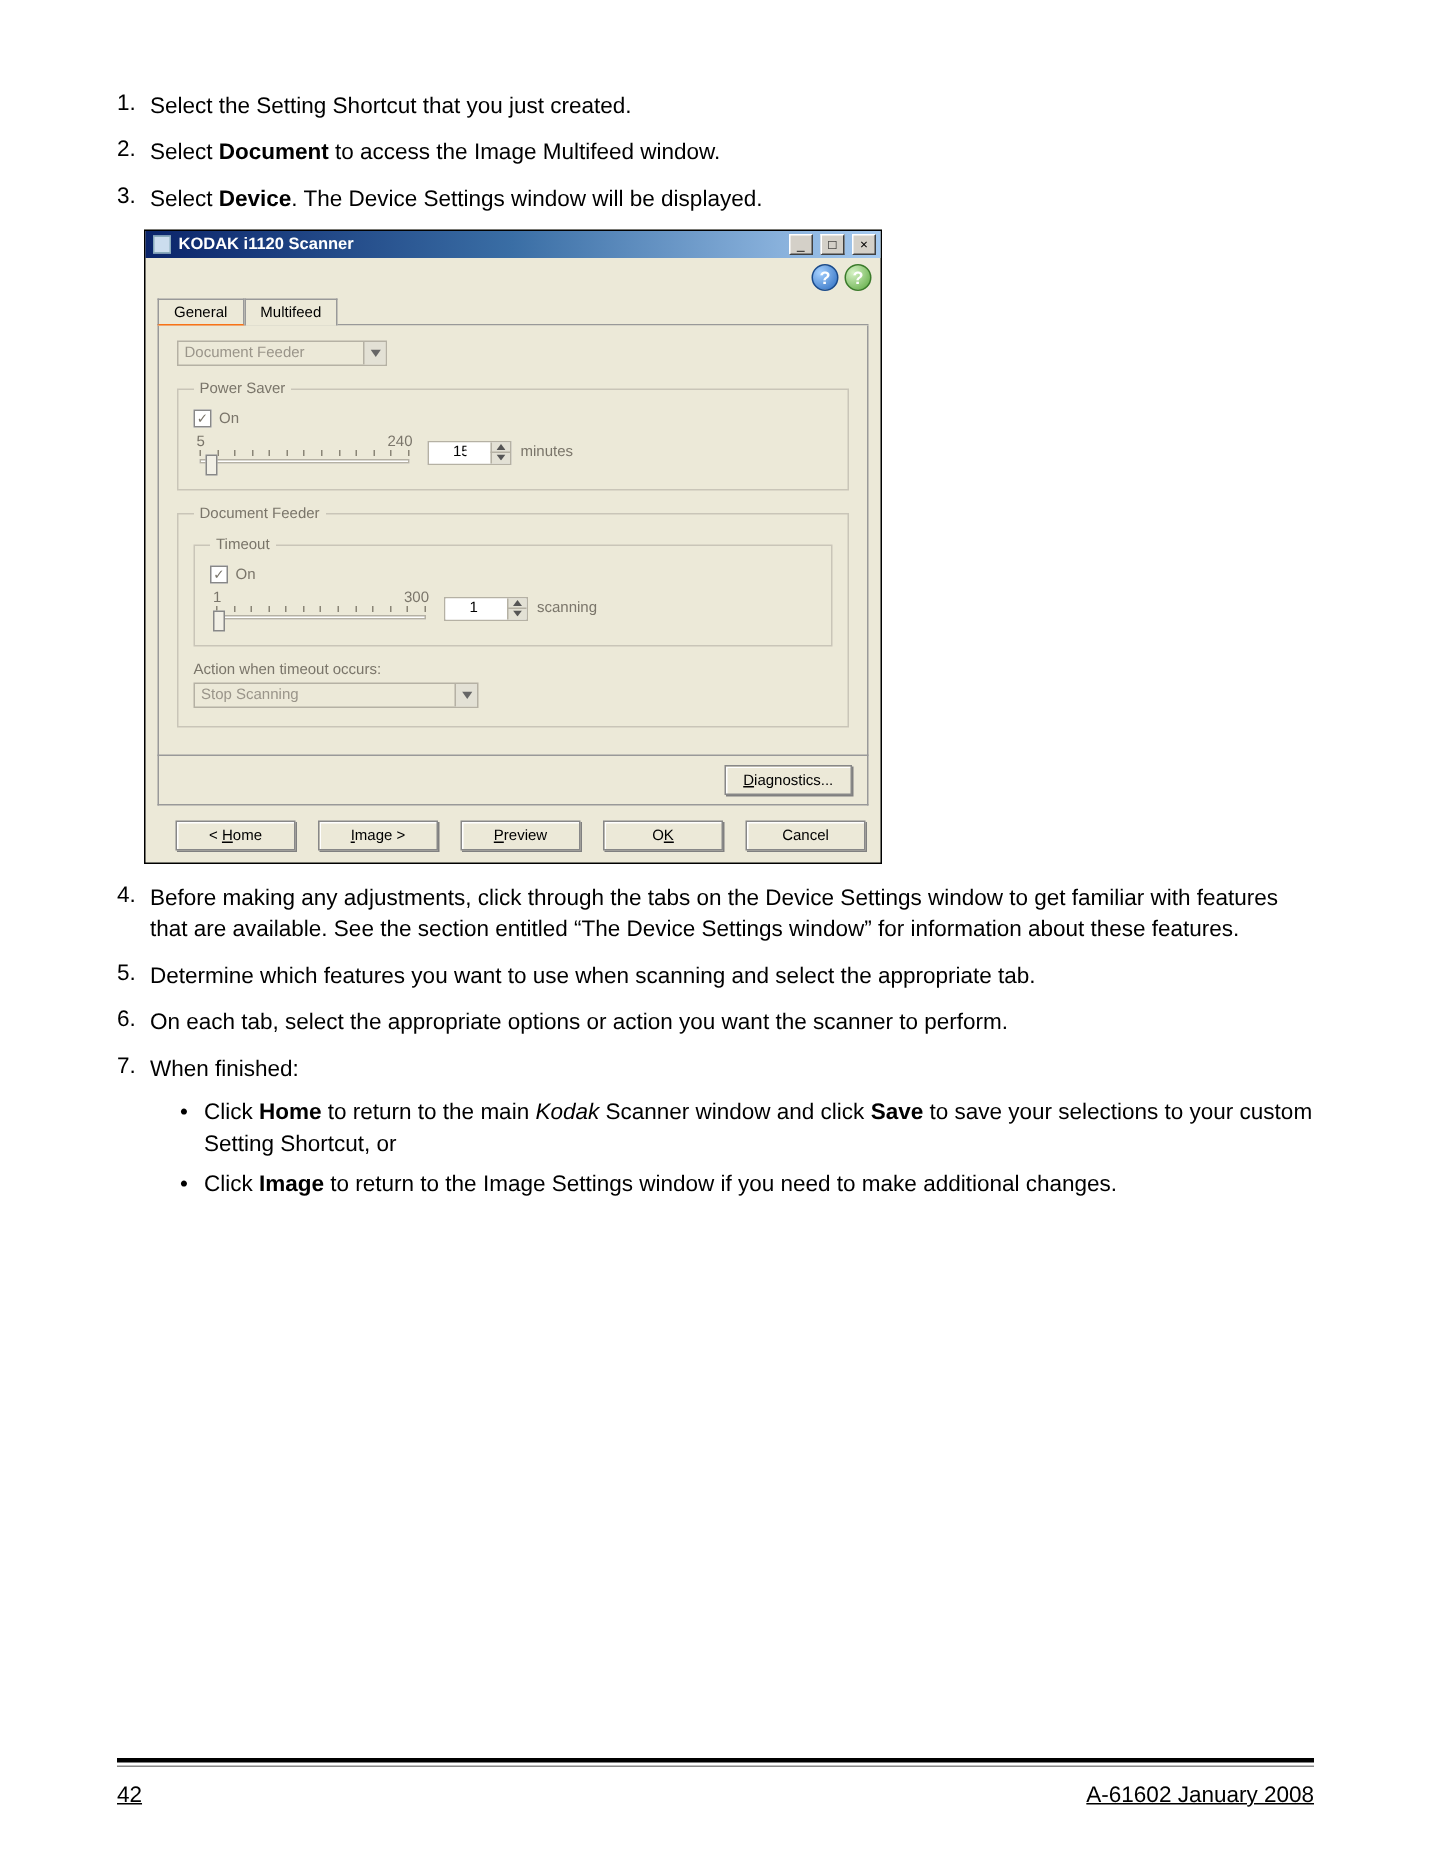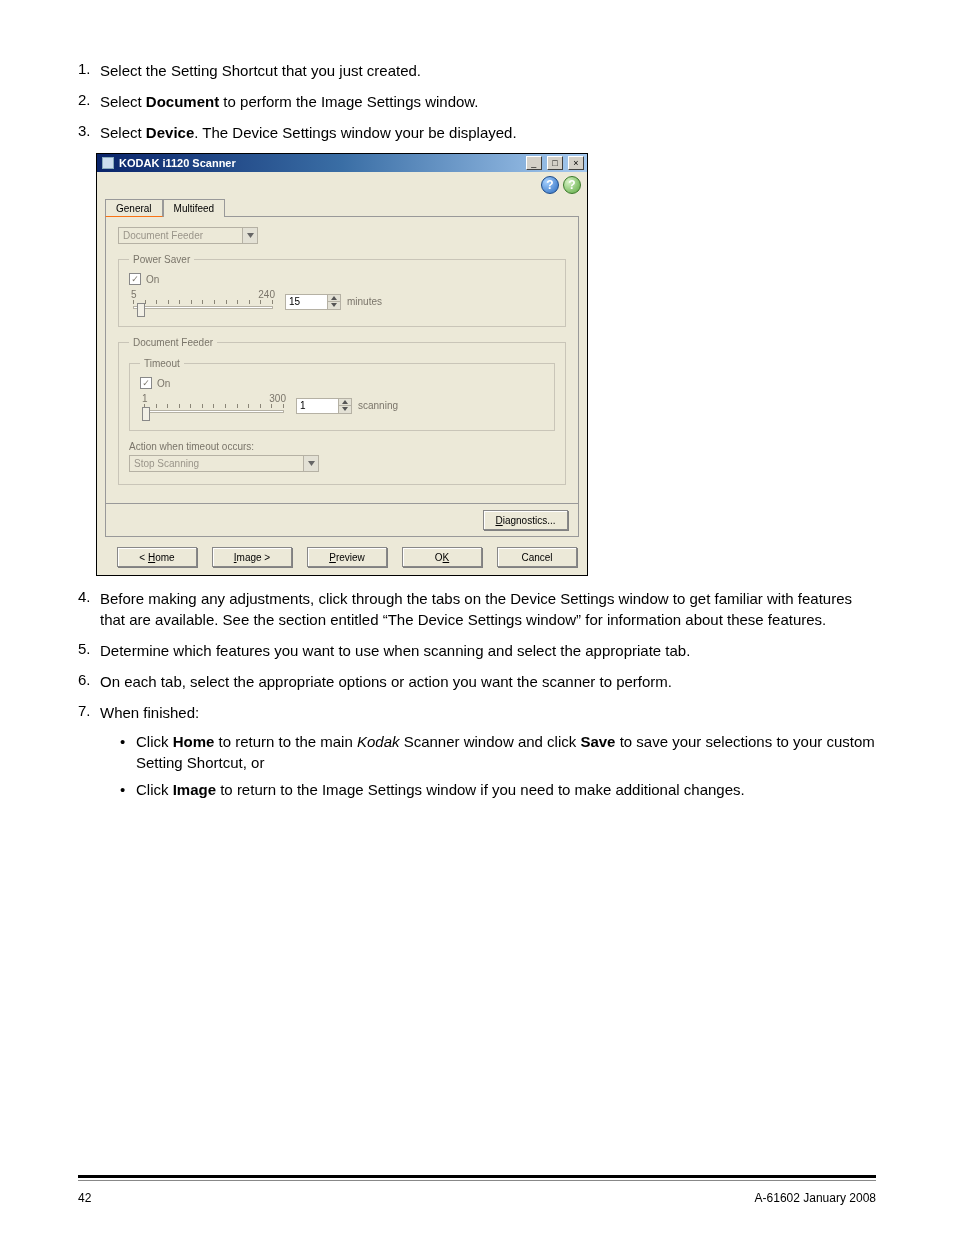--- a/index.html
+++ b/index.html
@@ -47,61 +47,61 @@
   .chkbox { width:12px; height:12px; border:1px solid #888; background:#fff; margin-right:5px; display:flex; align-items:center; justify-content:center; font-size:9px; line-height:9px; }
   .sliderrow { display:flex; align-items:center; }
   .slider { width:148px; margin-right:8px; }
   .scaleline { display:flex; justify-content:space-between; font-size:10px; color:#7a756a; padding:0 2px; }
   .track { position:relative; height:14px; }
   .track .ticks { display:flex; justify-content:space-between; position:absolute; top:0; left:4px; right:4px; }
   .track .ticks span { width:1px; height:4px; background:#8a8577; }
   .track .rail { position:absolute; top:6px; left:4px; right:4px; height:3px; background:#fff; border:1px solid #b5b1a4; }
   .track .thumb { position:absolute; top:3px; width:8px; height:14px; background:#f2f0e6; border:1px solid #888; }
   .spin { display:inline-flex; border:1px solid #b5b1a4; background:#fff; height:16px; }
-  .spin input { width:41px; border:none; font-size:10px; padding:0 3px; background:#fff; font-family:inherit; }
+  .spin input { width:41px; border:none; font-size:10px; padding:0 16px; background:#fff; font-family:inherit; }
   .spin .btns { display:flex; flex-direction:column; }
   .spin .btns span { width:13px; height:7px; background:#e3e1d5; border-left:1px solid #b5b1a4; display:flex; align-items:center; justify-content:center; }
   .spin .btns span:first-child { border-bottom:1px solid #b5b1a4; }
   .spin .btns svg { width:6px; height:4px; display:block; }
   .unit { margin-left:6px; }
   .diagrow { display:flex; justify-content:flex-end; padding:6px 10px 6px 10px; border:1px solid #999; border-top:none; margin:0 8px; background:#ece9d8; }
   .btnrow { display:flex; justify-content:space-between; padding:10px 10px 8px 20px; }
   .wbtn { width:80px; height:20px; background:#ece9d8; border:1px solid #888; font-size:10px; display:flex; align-items:center; justify-content:center; box-shadow: 1px 1px 0 #808080, inset 1px 1px 0 #fff; }
   .wbtn.wide { width:85px; }
   .und { text-decoration: underline; }
 
   
   .footer { position:absolute; left:78px; right:78px; bottom:30px; }
   .rule1 { height:3px; background:#000; margin-bottom:2px; }
   .rule2 { height:1px; background:#888; margin-bottom:10px; }
-  .footrow { display:flex; justify-content:space-between; font-size:12px; }
+  .footrow { display:flex; justify-content:space-between; font-size:15px;text-decoration:underline; }
 </style>
 </head>
 <body>
 
 <div class="page">
   <div class="row">
     <div class="body-col">
 
       <div class="numitem">
         <div class="num">1.</div>
         <div class="txt">Select the Setting Shortcut that you just created.</div>
       </div>
 
       <div class="numitem">
         <div class="num">2.</div>
         <div class="txt">
-          <span>Select </span><b>Document</b><span> to perform the Image Settings window.</span>
+          <span>Select </span><b>Document</b><span> to access the Image Multifeed window.</span>
         </div>
       </div>
 
       <div class="numitem">
         <div class="num">3.</div>
         <div class="txt">
-          <span>Select </span><b>Device</b><span>. The Device Settings window your be displayed.</span>
+          <span>Select </span><b>Device</b><span>. The Device Settings window will be displayed.</span>
         </div>
       </div>
 
       <div class="scr-wrap">
         <div class="scr">
           <div class="titlebar">
             <div class="ticon"></div>
             <div class="ttext">KODAK i1120 Scanner</div>
             <div class="winbtns">
               <span>_</span>

